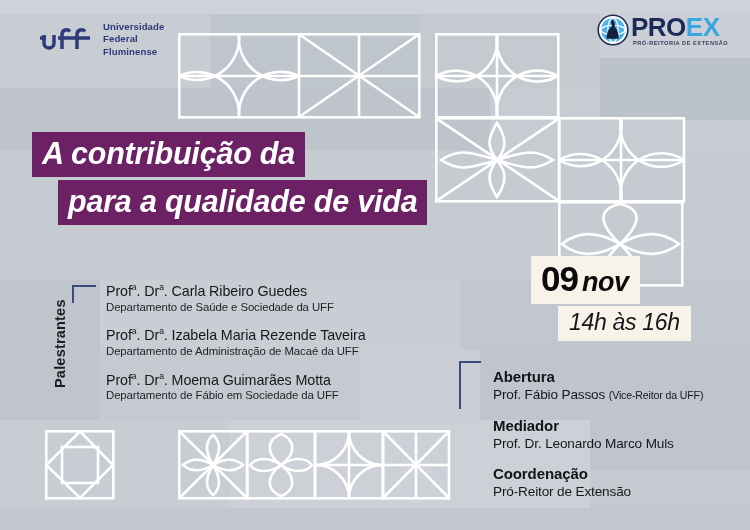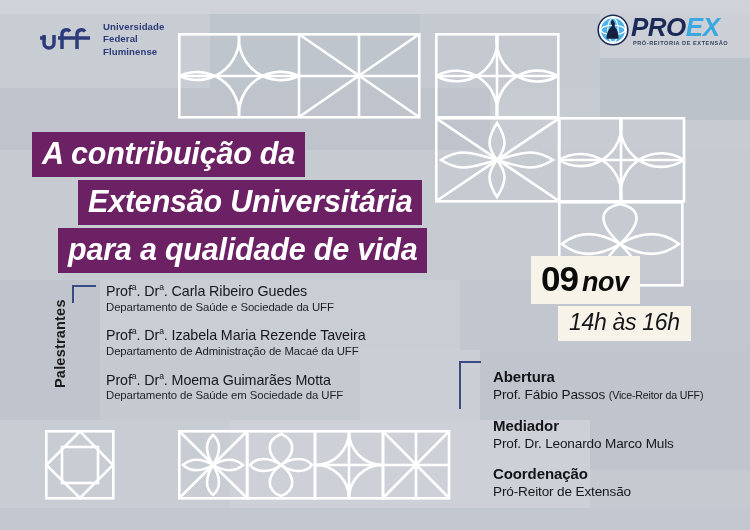--- a/index.html
+++ b/index.html
@@ -21,21 +21,21 @@
   .tiles svg{display:block;overflow:visible;}
 
   
   #uff-logo{position:absolute;left:40px;top:21px;display:flex;align-items:center;gap:7px;}
   #uff-mark{width:56px;height:26px;}
   #uff-words{font-size:9.6px;font-weight:bold;line-height:1.28;color:#2d3b7a;letter-spacing:.1px;}
 
   #proex-logo{position:absolute;left:597px;top:14px;display:flex;align-items:center;gap:2px;}
   #proex-globe{width:32px;height:32px;}
   .proex-text{display:flex;flex-direction:column;line-height:1;}
-  .proex-main{font-size:26px;font-weight:bold;letter-spacing:-0.5px;font-style:italic;}
+  .proex-main{font-size:26px;font-weight:bold;letter-spacing:-0.5px;}
   .proex-main .pro{color:#1b2a57;}
   .proex-main .ex{color:#3aa8e0;}
   .proex-sub{font-size:5.6px;font-weight:bold;color:#33425f;letter-spacing:.55px;margin-top:1px;margin-left:2px;}
 
   
   #title{position:absolute;left:0;top:132px;width:560px;}
   .tline{display:inline-block;background:#6b2163;color:#ffffff;
          font-style:italic;font-weight:bold;font-size:30.5px;line-height:1.02;
          padding:6px 10px 8px 10px;white-space:nowrap;letter-spacing:-0.2px;}
   .trow{display:block;margin-bottom:3px;}
@@ -225,42 +225,41 @@
       <path d="M12 31 C12 24 14 19 19 15 C17 12 17 9 19 7 C22 9 23 13 22 16 C26 20 27 25 27 31 Z" fill="#15213f"></path>
     </svg>
     <div class="proex-text">
       <div class="proex-main"><span class="pro">PRO</span><span class="ex">EX</span></div>
       <div class="proex-sub">PRÓ-REITORIA DE EXTENSÃO</div>
     </div>
   </div>
 
   <div id="title">
     <div class="trow" id="trow1"><span class="tline">A contribuição da</span></div>
-    <div class="trow" id="trow2"><span class="tline">Extensão Universitária</span></div>
     <div class="trow" id="trow3"><span class="tline">para a qualidade de vida</span></div>
   </div>
 
   <div id="speakers">
     <div id="palestrantes-label">Palestrantes</div>
     <div id="speaker-bracket"></div>
     <div id="speaker-list">
 
       <div class="speaker">
         <div class="sp-name"><span>Prof</span><sup>a</sup><span>. Dr</span><sup>a</sup><span>. Carla Ribeiro Guedes</span></div>
         <div class="sp-dept">Departamento de Saúde e Sociedade da UFF</div>
       </div>
 
       <div class="speaker">
         <div class="sp-name"><span>Prof</span><sup>a</sup><span>. Dr</span><sup>a</sup><span>. Izabela Maria Rezende Taveira</span></div>
         <div class="sp-dept">Departamento de Administração de Macaé da UFF</div>
       </div>
 
       <div class="speaker">
         <div class="sp-name"><span>Prof</span><sup>a</sup><span>. Dr</span><sup>a</sup><span>. Moema Guimarães Motta</span></div>
-        <div class="sp-dept">Departamento de Saúde em Sociedade da UFF</div>
+        <div class="sp-dept">Departamento de Fábio em Sociedade da UFF</div>
       </div>
 
     </div>
   </div>
 
   <div id="date-block">
     <div>
       <span id="date-main"><span class="day">09</span><span class="mon">nov</span></span>
     </div>
     <div>

